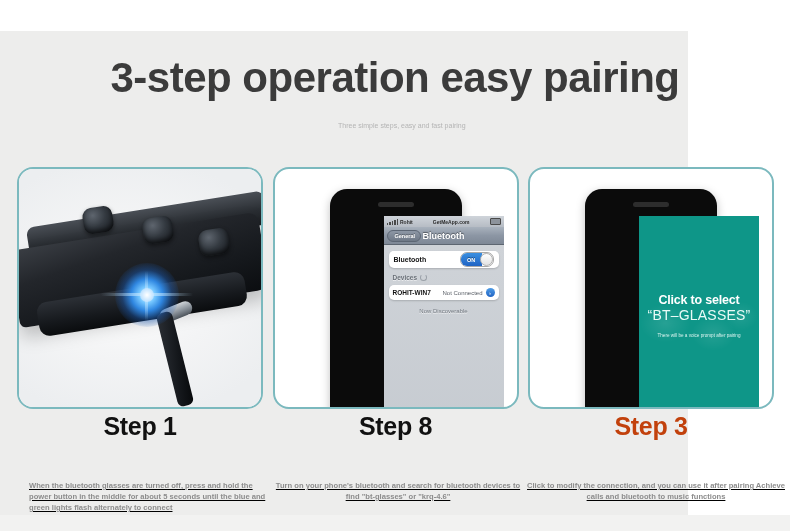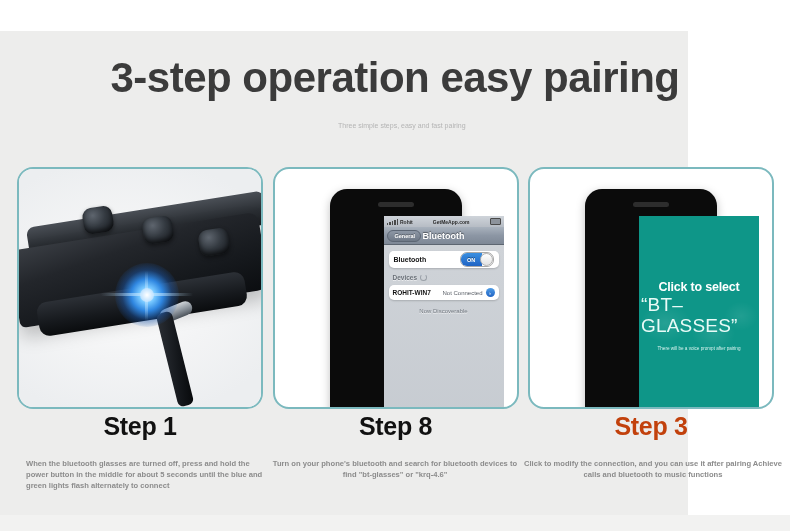--- a/index.html
+++ b/index.html
@@ -445,22 +445,23 @@
   .gs-line1 {
     font-size: 12.5px;
     font-weight: bold;
     color: #ffffff;
     text-align: center;
     line-height: 1.05;
     position: relative;
     letter-spacing: -0.2px;
   }
   .gs-line2 {
-    font-size: 19px;
+    font-size: 14px;
     color: #e9fbf7;
+    text-align: center;
     line-height: 1.1;
     margin-top: 1px;
     position: relative;
     letter-spacing: 0.2px;
   }
   .gs-note {
     font-size: 4.6px;
     color: #d8f3ee;
     text-align: center;
     margin-top: 9px;
@@ -484,24 +485,25 @@
     font-weight: bold;
     color: #111111;
     letter-spacing: -0.3px;
   }
   .step-label.accent { color: #c2410c; }
 
   
   .captions {
     position: absolute;
     left: 5px;
-    top: 458px;
+    top: 480px;
     width: 780px;
     display: flex;
-    justify-content: center;
+    justify-content: flex-end;
+    text-decoration: underline;
   }
   .caption {
     width: 258px;
     text-align: center;
     font-size: 7.6px;
     font-weight: bold;
     color: #8c8c8c;
     line-height: 1.45;
   }
   .caption.c1 { text-align: left; padding-left: 18px; box-sizing: border-box; }

